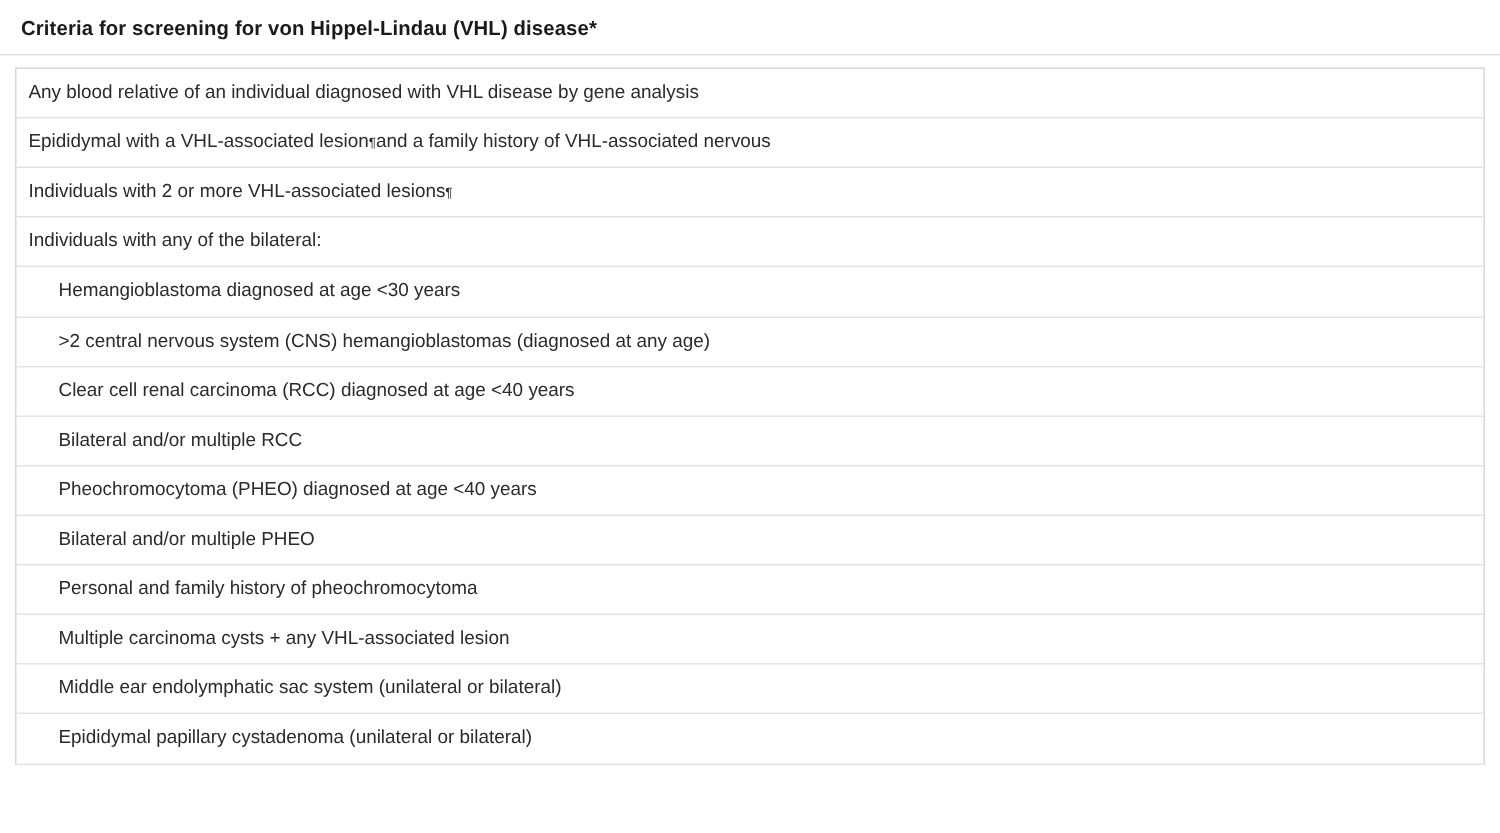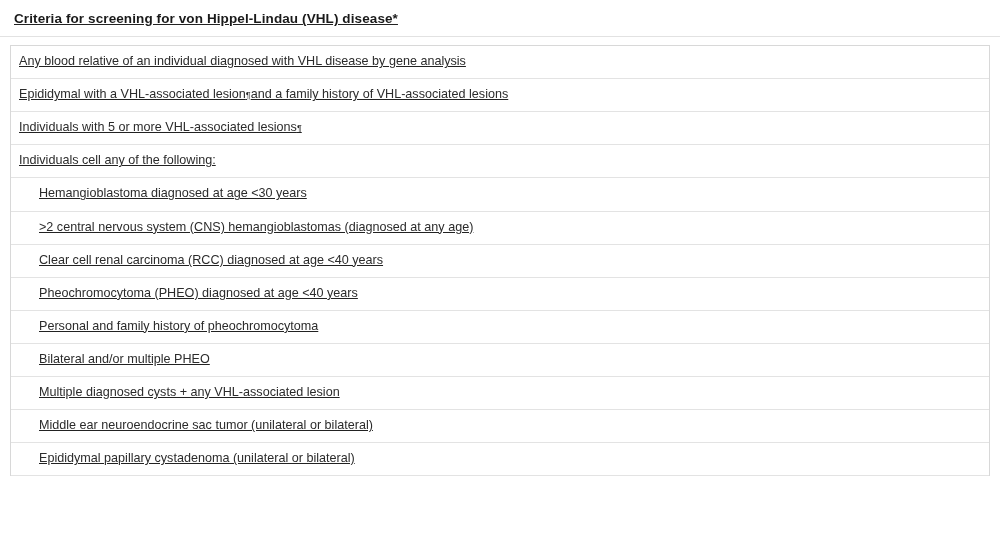--- a/index.html
+++ b/index.html
@@ -12,21 +12,20 @@
     height: 555px;
     font-family: "Liberation Sans", sans-serif;
     color: #222222;
     overflow: hidden;
   }
   .page {
     width: 1000px;
     height: 464px;
     box-sizing: border-box;
     position: relative;
-    text-decoration: underline;
   }
   .title {
     font-size: 13.5px;
     font-weight: bold;
     color: #1a1a1a;
     padding: 11px 0 10px 14px;
     letter-spacing: 0.1px;
   }
   .title-rule {
     height: 1px;
@@ -69,50 +68,53 @@
 <div class="page">
   <div class="title">Criteria for screening for von Hippel-Lindau (VHL) disease*</div>
   <div class="title-rule"></div>
   <div class="table-wrap">
       <div class="row">
         <span>Any blood relative of an individual diagnosed with VHL disease by gene analysis</span>
       </div>
       <div class="row">
         <span>Epididymal with a VHL-associated lesion</span>
         <sup>¶</sup>
-        <span> and a family history of VHL-associated lesions</span>
+        <span> and a family history of VHL-associated nervous</span>
       </div>
       <div class="row">
-        <span>Individuals with 5 or more VHL-associated lesions</span>
+        <span>Individuals with 2 or more VHL-associated lesions</span>
         <sup>¶</sup>
       </div>
       <div class="row">
-        <span>Individuals cell any of the following:</span>
+        <span>Individuals with any of the bilateral:</span>
       </div>
       <div class="row indent">
         <span>Hemangioblastoma diagnosed at age &lt;30 years</span>
       </div>
       <div class="row indent">
         <span>&gt;2 central nervous system (CNS) hemangioblastomas (diagnosed at any age)</span>
       </div>
       <div class="row indent">
         <span>Clear cell renal carcinoma (RCC) diagnosed at age &lt;40 years</span>
       </div>
       <div class="row indent">
+        <span>Bilateral and/or multiple RCC</span>
+      </div>
+      <div class="row indent">
         <span>Pheochromocytoma (PHEO) diagnosed at age &lt;40 years</span>
+      </div>
+      <div class="row indent">
+        <span>Bilateral and/or multiple PHEO</span>
       </div>
       <div class="row indent">
         <span>Personal and family history of pheochromocytoma</span>
       </div>
       <div class="row indent">
-        <span>Bilateral and/or multiple PHEO</span>
+        <span>Multiple carcinoma cysts + any VHL-associated lesion</span>
       </div>
       <div class="row indent">
-        <span>Multiple diagnosed cysts + any VHL-associated lesion</span>
-      </div>
-      <div class="row indent">
-        <span>Middle ear neuroendocrine sac tumor (unilateral or bilateral)</span>
+        <span>Middle ear endolymphatic sac system (unilateral or bilateral)</span>
       </div>
       <div class="row indent">
         <span>Epididymal papillary cystadenoma (unilateral or bilateral)</span>
       </div>
     </div>
 </div>
 
 </body></html>

